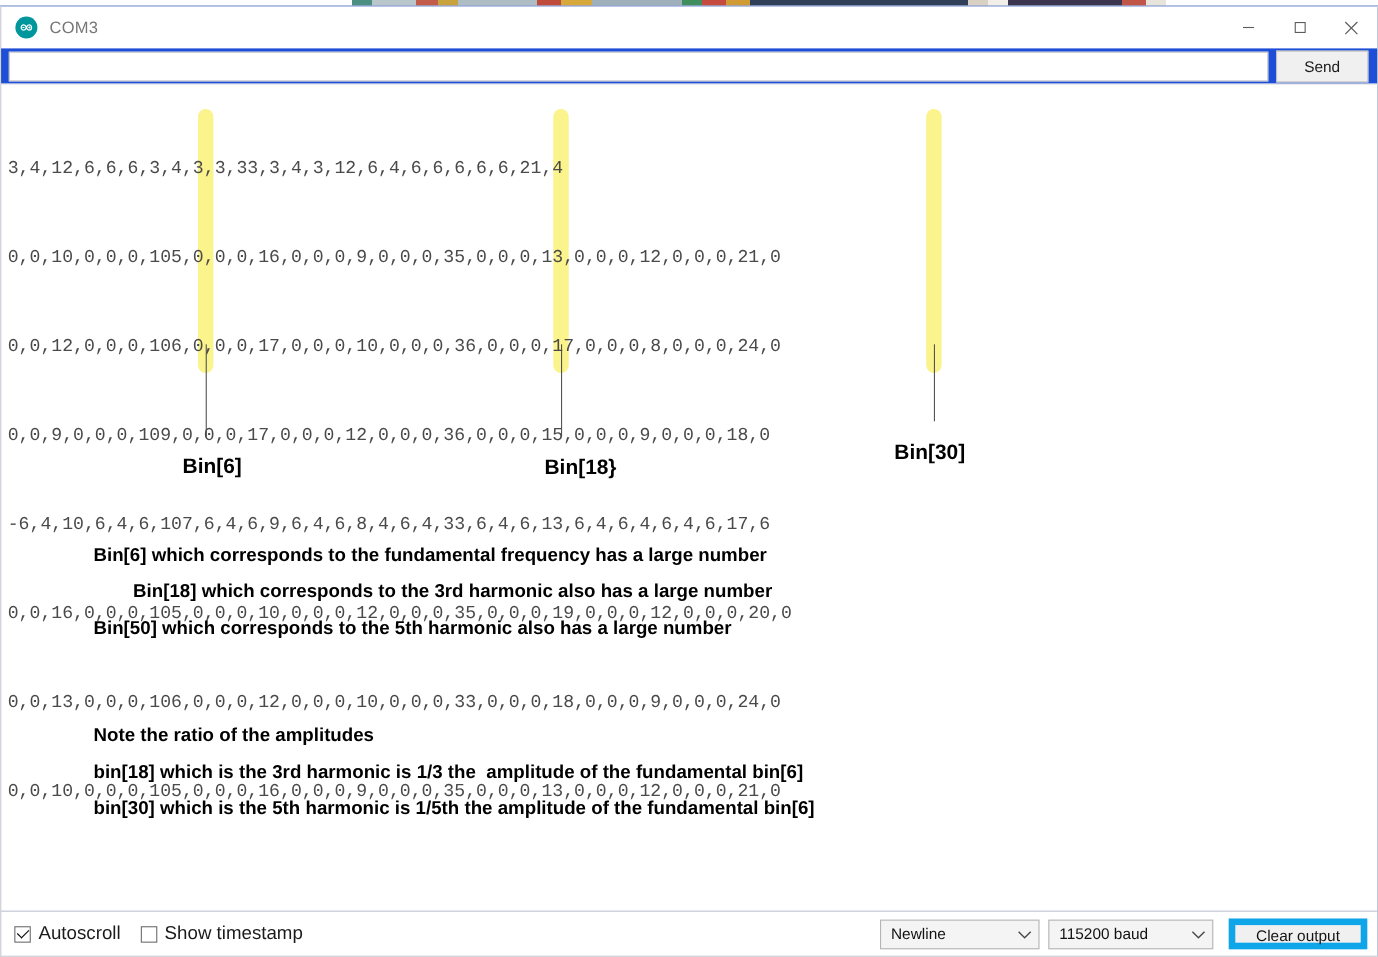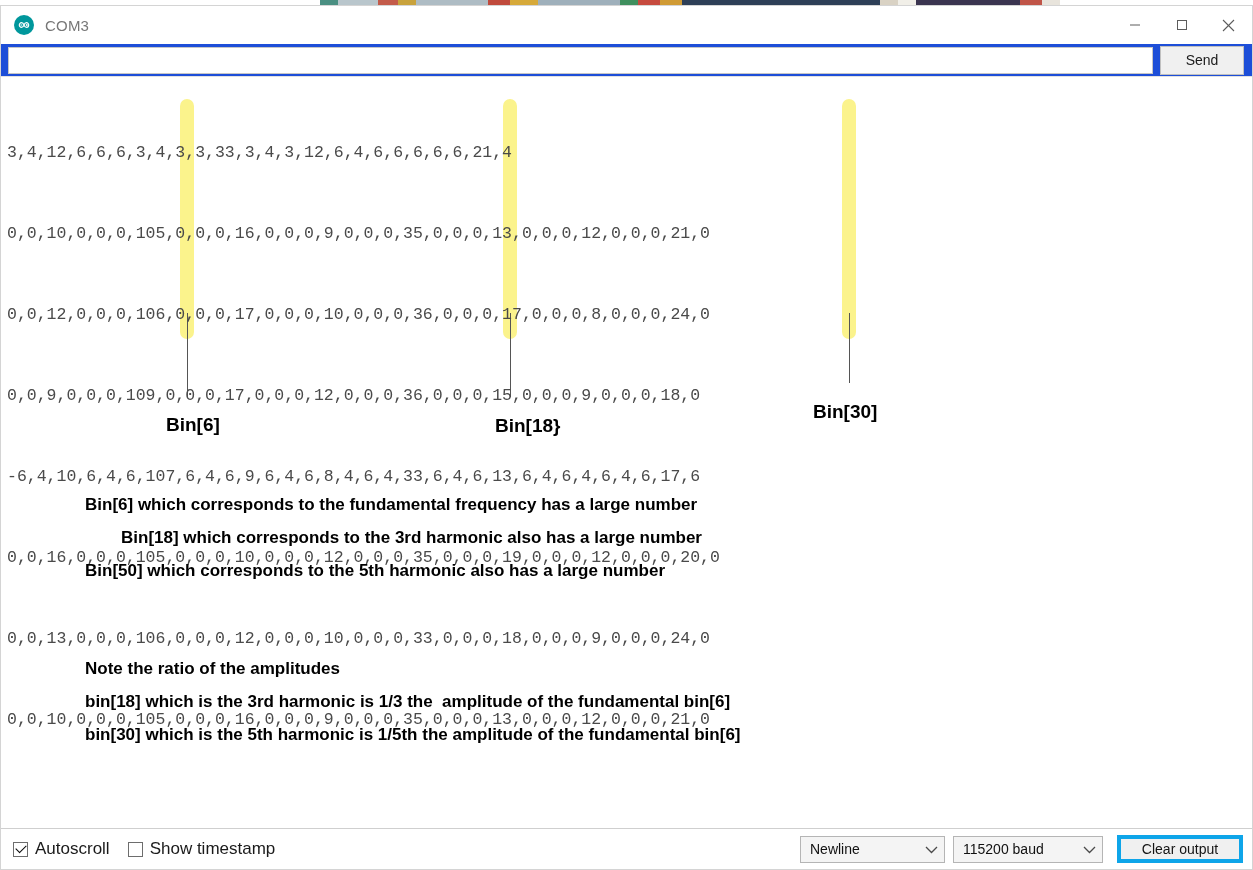--- a/index.html
+++ b/index.html
@@ -234,21 +234,21 @@
     display: flex;
     align-items: center;
   }
   .sel-newline { width: 145px; }
   .sel-baud    { width: 150px; }
   .clear-btn {
     height: 28px;
     min-width: 126px;
     margin-left: 14px;
     background: #f0f0f0;
-    border: 4px solid #0ea5e9;
+    border: 6px solid #0ea5e9;
     font-family: "Liberation Sans", sans-serif;
     font-size: 14px;
     color: #141414;
     cursor: pointer;
   }
 </style>
 </head>
 <body>
 
 <div class="bg-strip"></div>

